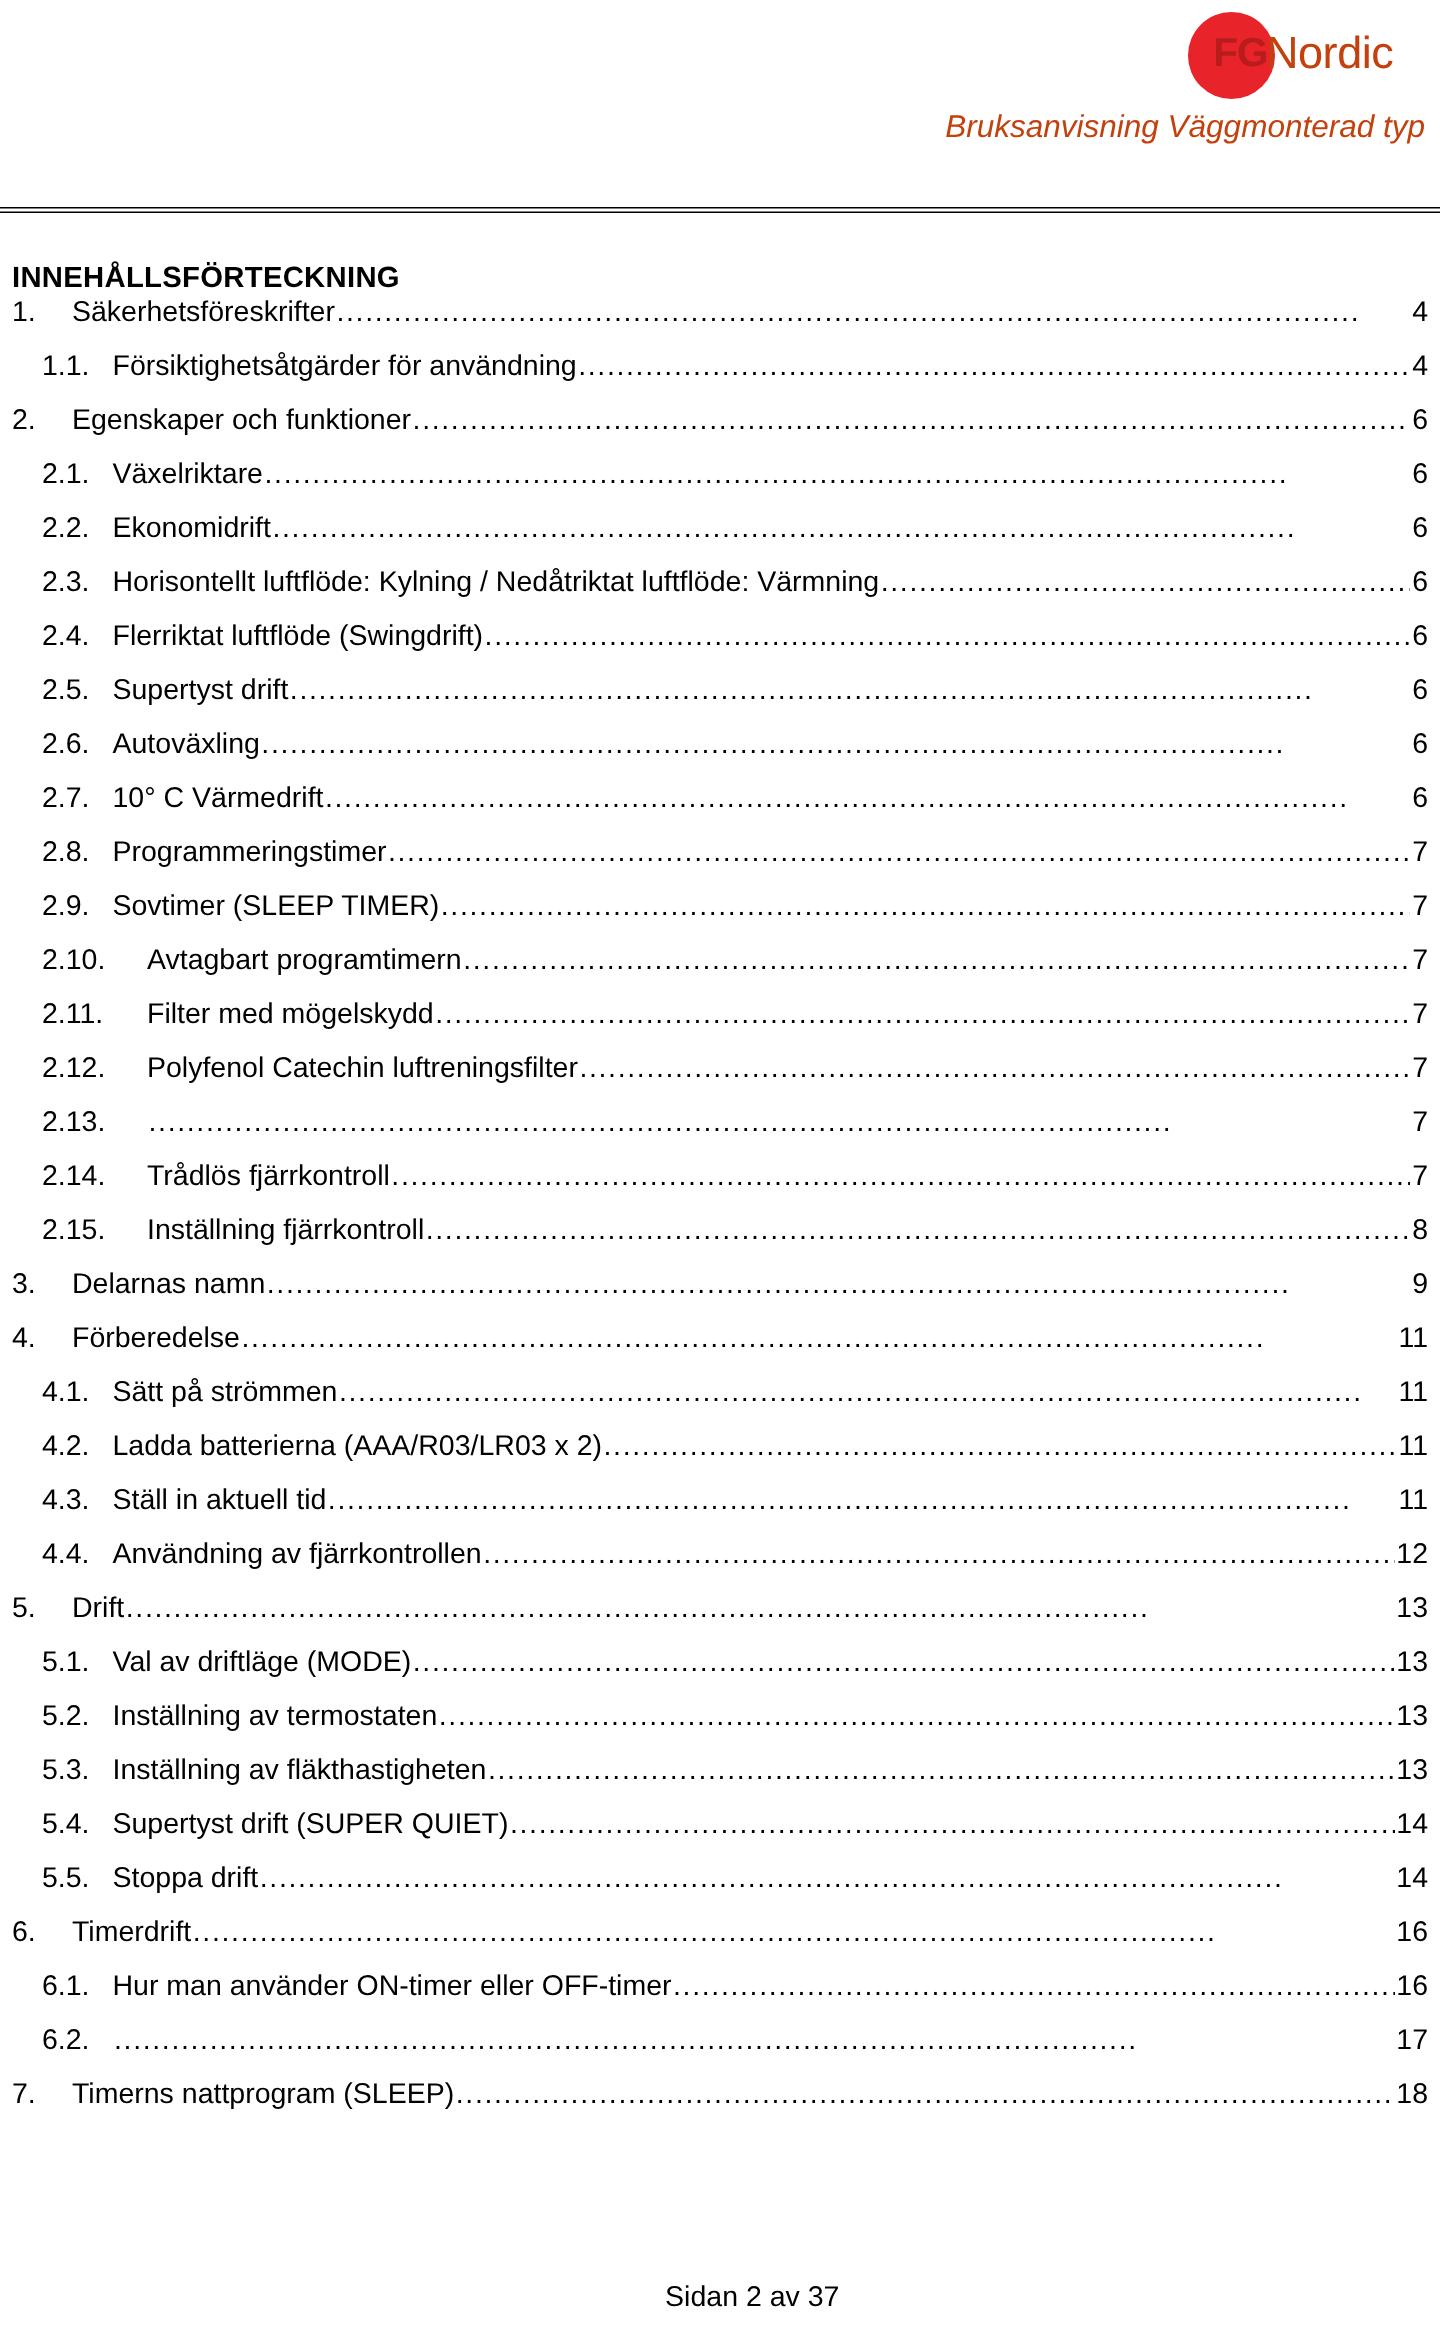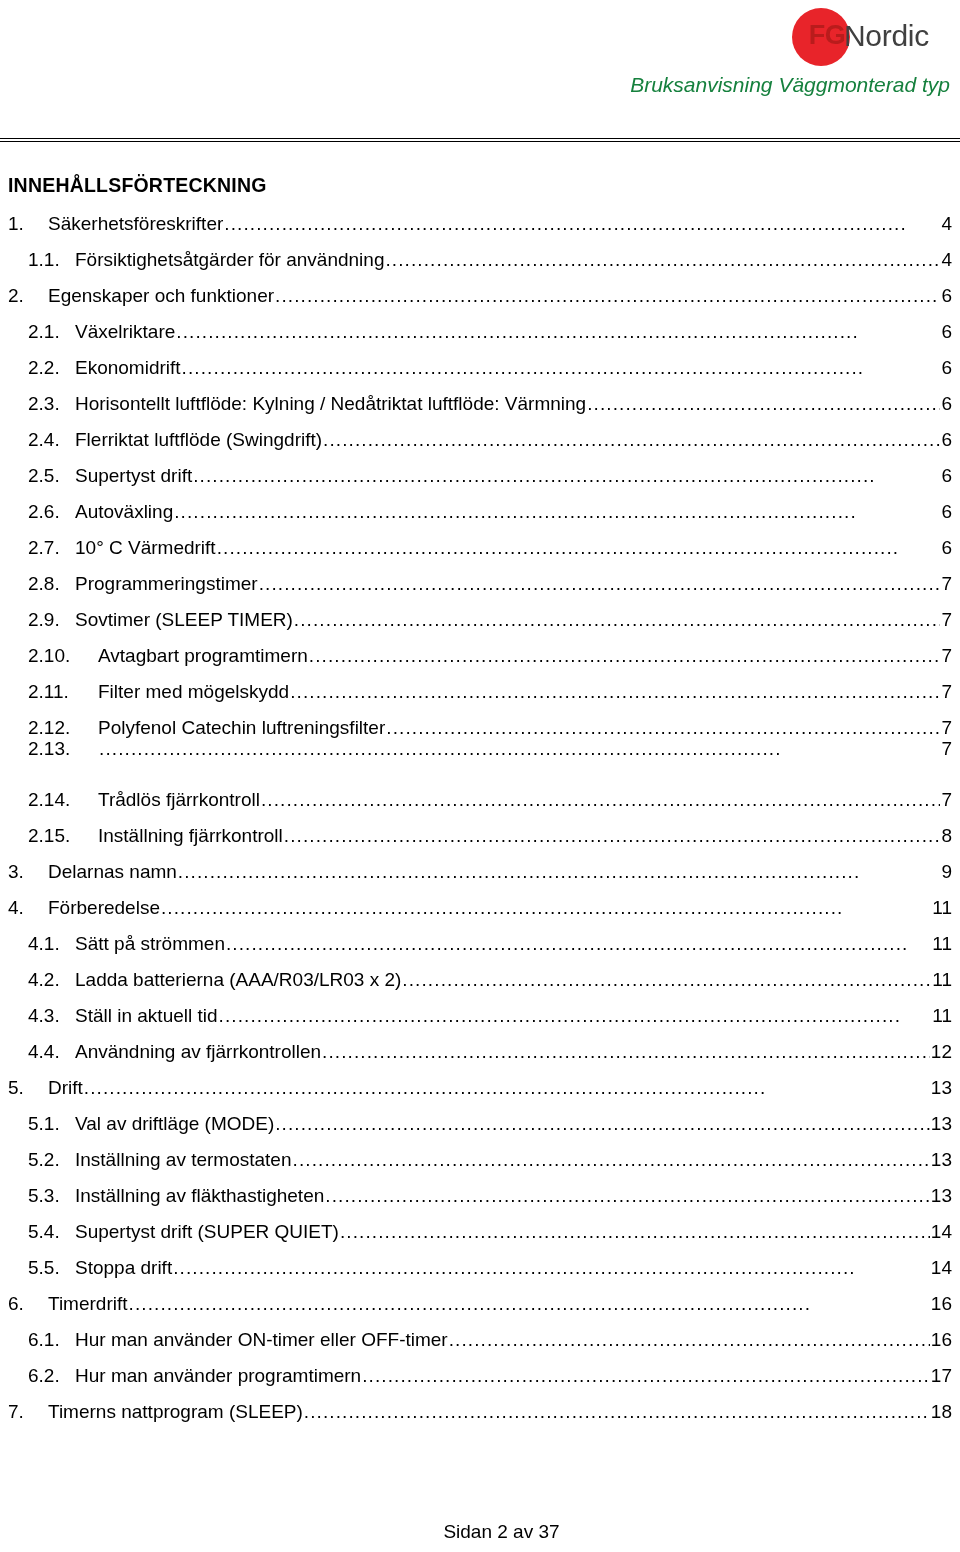--- a/index.html
+++ b/index.html
@@ -50,32 +50,32 @@
     line-height: 30px;
     letter-spacing: -0.5px;
     font-family: "Liberation Sans", sans-serif;
   }
   .logo-word {
     position: absolute;
     left: 52px;
     top: 11px;
     font-size: 30px;
     line-height: 34px;
-    color: #404040;
+    color: #c2410c;
     font-family: "Liberation Sans", sans-serif;
     letter-spacing: -0.3px;
   }
   .doc-subtitle {
     position: absolute;
     right: 10px;
     top: 72px;
     font-style: italic;
     font-size: 21px;
     line-height: 26px;
-    color: #15803d;
+    color: #c2410c;
     white-space: nowrap;
   }
   .header-rule {
     position: absolute;
     left: 0;
     right: 0;
     top: 138px;
     height: 4px;
     border-top: 1px solid #000;
     border-bottom: 1px solid #000;
@@ -109,21 +109,20 @@
     height: 36px;
     white-space: nowrap;
   }
   .toc-num {
     flex: 0 0 auto;
     font-size: 19px;
   }
   .toc-label {
     flex: 0 0 auto;
     font-size: 19px;
-    margin-top: 15px;
   }
   .toc-leader {
     flex: 1 1 auto;
     overflow: hidden;
     white-space: nowrap;
     font-size: 19px;
     letter-spacing: 1.1px;
     margin: 0 1px 0 1px;
     color: #000;
   }
@@ -358,21 +357,20 @@
         <span class="toc-page">16</span>
       </li>
       <li class="toc-row lvl2 wide-page">
         <span class="toc-num">6.1.</span>
         <span class="toc-label">Hur man använder ON-timer eller OFF-timer</span>
         <span class="toc-leader">...........................................................................................................</span>
         <span class="toc-page">16</span>
       </li>
       <li class="toc-row lvl2 wide-page">
         <span class="toc-num">6.2.</span>
-        <span class="toc-label">Hur man använder programtimern</span>
         <span class="toc-leader">...........................................................................................................</span>
         <span class="toc-page">17</span>
       </li>
       <li class="toc-row lvl1 wide-page">
         <span class="toc-num">7.</span>
         <span class="toc-label">Timerns nattprogram (SLEEP)</span>
         <span class="toc-leader">...........................................................................................................</span>
         <span class="toc-page">18</span>
       </li>
     </ul>

